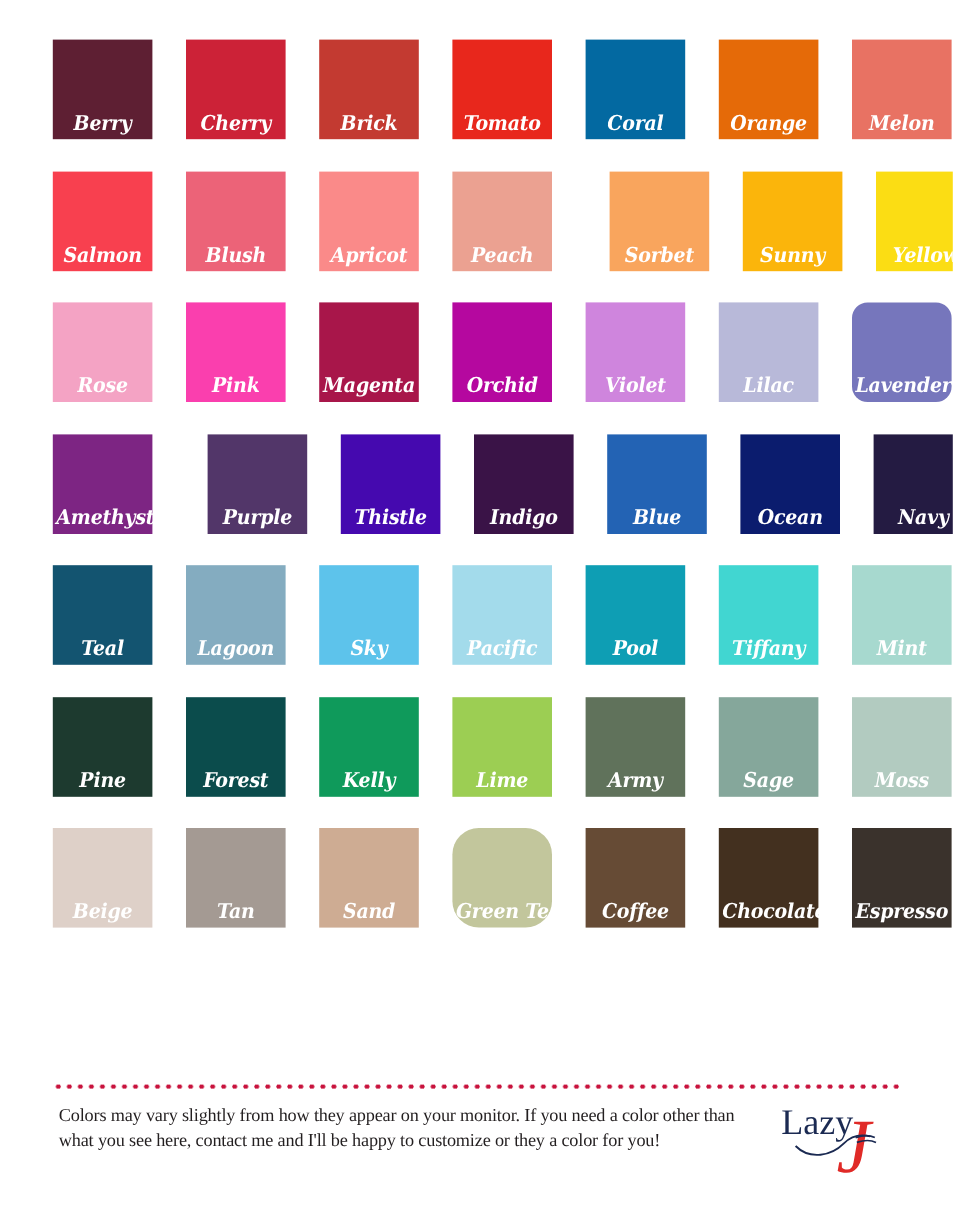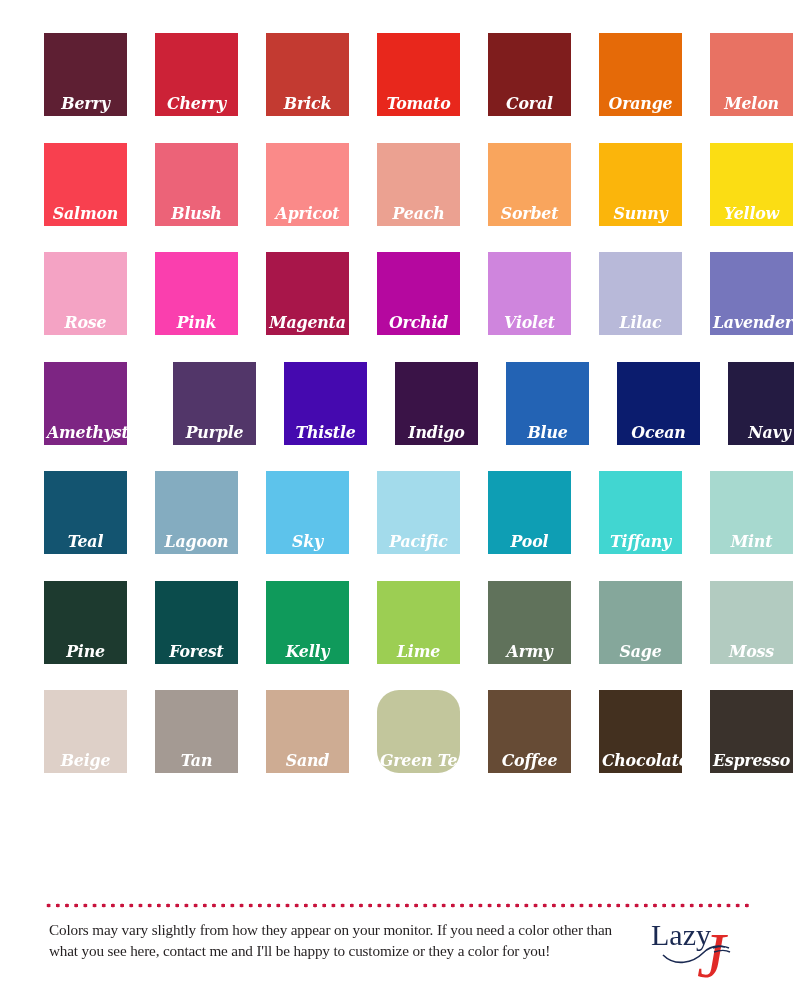--- a/index.html
+++ b/index.html
@@ -116,21 +116,21 @@
         </div>
         <div class="swatch" style="background: rgb(204, 34, 55);">
           <span class="swatch-label" style="color: rgb(255, 255, 255);">Cherry</span>
         </div>
         <div class="swatch" style="background: rgb(195, 58, 49);">
           <span class="swatch-label" style="color: rgb(255, 255, 255);">Brick</span>
         </div>
         <div class="swatch" style="background: rgb(232, 39, 28);">
           <span class="swatch-label" style="color: rgb(255, 255, 255);">Tomato</span>
         </div>
-        <div class="swatch" style="background: #7f1d1d; text-decoration: underline;">
+        <div class="swatch" style="background: #0369a1; text-decoration: underline;">
           <span class="swatch-label" style="color: rgb(255, 255, 255);">Coral</span>
         </div>
         <div class="swatch" style="background: rgb(229, 106, 8);">
           <span class="swatch-label" style="color: rgb(255, 255, 255);">Orange</span>
         </div>
         <div class="swatch" style="background: rgb(232, 114, 99);">
           <span class="swatch-label" style="color: rgb(255, 255, 255);">Melon</span>
         </div>
       </div>
       <div class="swatch-row">
@@ -139,21 +139,21 @@
         </div>
         <div class="swatch" style="background: rgb(236, 99, 120);">
           <span class="swatch-label" style="color: rgb(255, 255, 255);">Blush</span>
         </div>
         <div class="swatch" style="background: rgb(250, 138, 137);">
           <span class="swatch-label" style="color: rgb(255, 255, 255);">Apricot</span>
         </div>
         <div class="swatch" style="background: rgb(235, 161, 145);">
           <span class="swatch-label" style="color: rgb(255, 255, 255);">Peach</span>
         </div>
-        <div class="swatch" style="background: rgb(249, 165, 93);">
+        <div class="swatch" style="background: rgb(249, 165, 93); margin-left: 20px;">
           <span class="swatch-label" style="color: rgb(255, 255, 255);">Sorbet</span>
         </div>
         <div class="swatch" style="background: rgb(251, 181, 11);">
           <span class="swatch-label" style="color: rgb(255, 255, 255);">Sunny</span>
         </div>
         <div class="swatch" style="background: rgb(251, 221, 20);">
           <span class="swatch-label" style="color: rgb(255, 255, 255);">Yellow</span>
         </div>
       </div>
       <div class="swatch-row">
@@ -168,21 +168,21 @@
         </div>
         <div class="swatch" style="background: rgb(181, 8, 159);">
           <span class="swatch-label" style="color: rgb(255, 255, 255);">Orchid</span>
         </div>
         <div class="swatch" style="background: rgb(207, 133, 221);">
           <span class="swatch-label" style="color: rgb(255, 255, 255);">Violet</span>
         </div>
         <div class="swatch" style="background: rgb(184, 185, 217);">
           <span class="swatch-label" style="color: rgb(255, 255, 255);">Lilac</span>
         </div>
-        <div class="swatch" style="background: rgb(118, 118, 188);">
+        <div class="swatch" style="background: rgb(118, 118, 188); border-radius: 13px;">
           <span class="swatch-label" style="color: rgb(255, 255, 255);">Lavender</span>
         </div>
       </div>
       <div class="swatch-row">
         <div class="swatch" style="background: rgb(125, 37, 131);">
           <span class="swatch-label" style="color: rgb(255, 255, 255);">Amethyst</span>
         </div>
         <div class="swatch" style="background: rgb(82, 54, 105); margin-left: 18px;">
           <span class="swatch-label" style="color: rgb(255, 255, 255);">Purple</span>
         </div>

